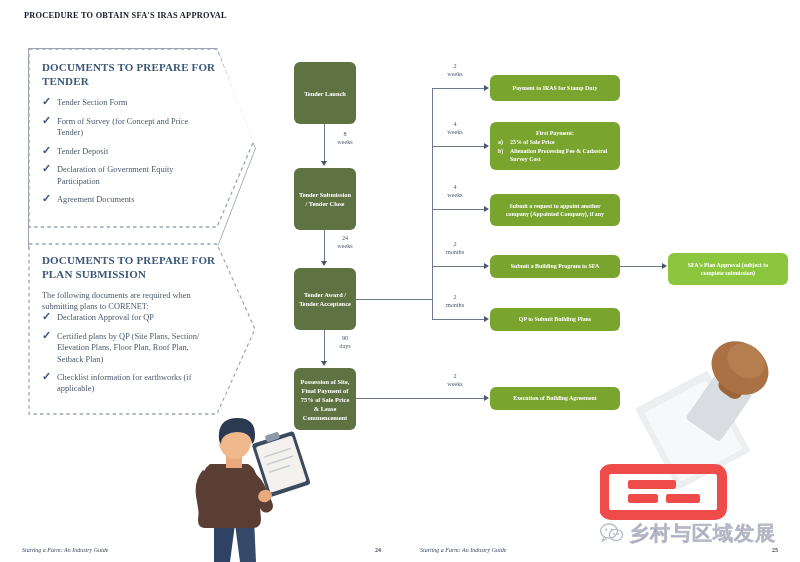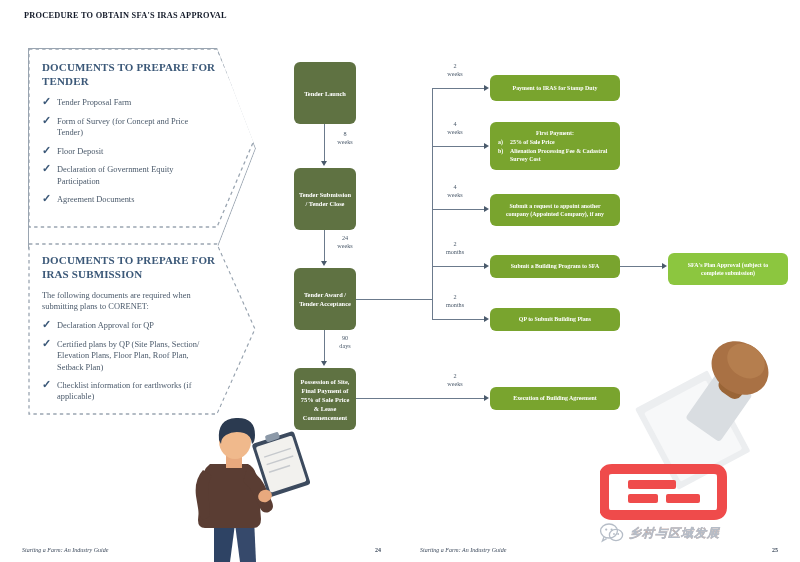--- a/index.html
+++ b/index.html
@@ -34,21 +34,21 @@
   }
   .dash-mask{position:absolute;inset:0;pointer-events:none;}
 
   .card-body{position:absolute;left:14px;top:11px;right:40px;}
   .card-head{
     font-family:"Liberation Serif", serif;
     font-weight:bold;font-size:11px;line-height:14px;
     color:#3b5878;letter-spacing:.15px;margin-bottom:9px;
   }
   .card-intro{
-    font-size:8.4px;line-height:11.2px;color:#4b5a6b;margin-bottom:8px;
+    font-size:8.4px;line-height:11.2px;color:#4b5a6b;
   }
   .bullet{
     display:flex;gap:6px;margin-bottom:7.5px;align-items:flex-start;
   }
   .tick{
     flex:0 0 auto;width:9px;height:11px;margin-top:-1px;
     color:#3b5878;font-size:11px;line-height:11px;font-weight:bold;
   }
   .bullet-txt{font-size:8.4px;line-height:11.2px;color:#4b5a6b;}
 
@@ -112,68 +112,68 @@
     position:absolute;left:607px;top:496px;width:150px;text-align:center;
     font-family:"Liberation Sans", sans-serif;
     font-weight:bold;font-size:21px;letter-spacing:.5px;color:#28334d;
   }
   .watermark{
     position:absolute;left:600px;top:518px;width:200px;height:30px;
     display:flex;align-items:center;gap:5px;opacity:.5;
   }
   .wm-txt{
     font-family:"Liberation Sans", sans-serif;
-    font-size:12px;font-weight:bold;color:#c2410c;letter-spacing:1px;font-style:italic;
+    font-size:20px;font-weight:bold;color:#701a75;letter-spacing:1px;
     -webkit-text-stroke:.4px #6d7c90;
   }
 </style>
 </head>
 <body>
 
 <div class="page">
 
   <div class="doc-title">PROCEDURE TO OBTAIN SFA'S IRAS APPROVAL</div>
 
   <div class="card-shell" style="left:28px;top:48px;width:228px;height:201px;">
     <div class="card-border"></div>
     <div class="card-inner"></div>
     <svg class="dash-mask" viewBox="0 0 228 180" preserveAspectRatio="none">
       <polygon points="1,1 189,1 227,90 189,179 1,179" fill="#fff" stroke="#9aa5b1" stroke-width="1.3" stroke-dasharray="3.4 3.2"></polygon>
     </svg>
     <div class="card-body" style="top:12px;">
       <div class="card-head">DOCUMENTS TO PREPARE FOR TENDER</div>
       <div class="bullet">
         <span class="tick">✓</span>
-        <span class="bullet-txt">Tender Proposal Farm</span>
+        <span class="bullet-txt">Tender Section Form</span>
       </div>
       <div class="bullet">
         <span class="tick">✓</span>
         <span class="bullet-txt">Form of Survey (for Concept and Price Tender)</span>
       </div>
       <div class="bullet">
         <span class="tick">✓</span>
-        <span class="bullet-txt">Floor Deposit</span>
+        <span class="bullet-txt">Tender Deposit</span>
       </div>
       <div class="bullet">
         <span class="tick">✓</span>
         <span class="bullet-txt">Declaration of Government Equity Participation</span>
       </div>
       <div class="bullet">
         <span class="tick">✓</span>
         <span class="bullet-txt">Agreement Documents</span>
       </div>
     </div>
   </div>
 
   <div class="card-shell" style="left:28px;top:243px;width:228px;height:172px;">
     <svg class="dash-mask" viewBox="0 0 228 172" preserveAspectRatio="none">
       <polygon points="1,1 189,1 227,86 189,171 1,171" fill="#fff" stroke="#9aa5b1" stroke-width="1.3" stroke-dasharray="3.4 3.2"></polygon>
     </svg>
     <div class="card-body" style="top:10px;">
-      <div class="card-head">DOCUMENTS TO PREPARE FOR IRAS SUBMISSION</div>
+      <div class="card-head">DOCUMENTS TO PREPARE FOR PLAN SUBMISSION</div>
       <div class="card-intro">The following documents are required when submitting plans to CORENET:</div>
       <div class="bullet">
         <span class="tick">✓</span>
         <span class="bullet-txt">Declaration Approval for QP</span>
       </div>
       <div class="bullet">
         <span class="tick">✓</span>
         <span class="bullet-txt">Certified plans by QP (Site Plans, Section/ Elevation Plans, Floor Plan, Roof Plan, Setback Plan)</span>
       </div>
       <div class="bullet">

